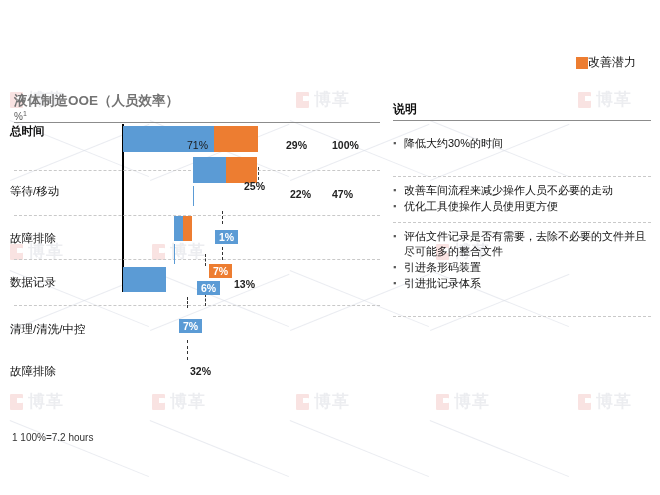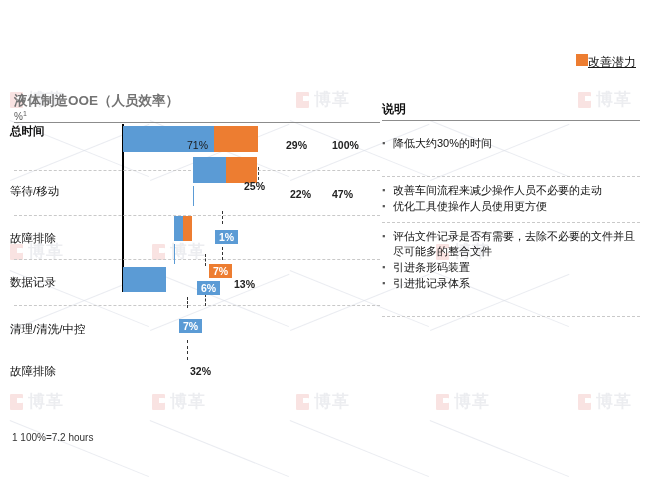--- a/index.html
+++ b/index.html
@@ -68,23 +68,22 @@
     opacity: 0.55;
     transform-origin: 0 0;
   }
 
   
   #legend {
     position: absolute;
     right: 24px;
     top: 54px;
     display: flex;
-    align-items: flex-start;
+    align-items: center;
     z-index: 5;
-    text-decoration: underline;
   }
   #legend .swatch {
     width: 12px; height: 12px;
     background: #ed7d31;
   }
   #legend .lbl {
     font-size: 12px;
     color: #111;
   }
 
@@ -181,21 +180,21 @@
     font-weight: bold;
   }
   .val.on-bar {
     color: #1a1a1a;
     font-weight: normal;
   }
 
   
   #notes-panel {
     position: absolute;
-    left: 376px; top: 0;
+    left: 387px; top: 0;
     width: 270px; height: 495px;
     z-index: 4;
   }
   #notes-title {
     position: absolute;
     left: 6px; top: 101px;
     font-size: 12px;
     font-weight: bold;
     color: #111;
   }

